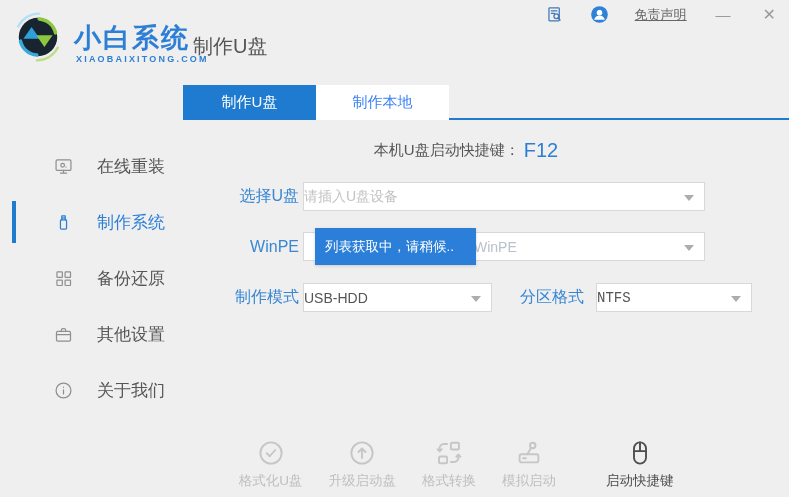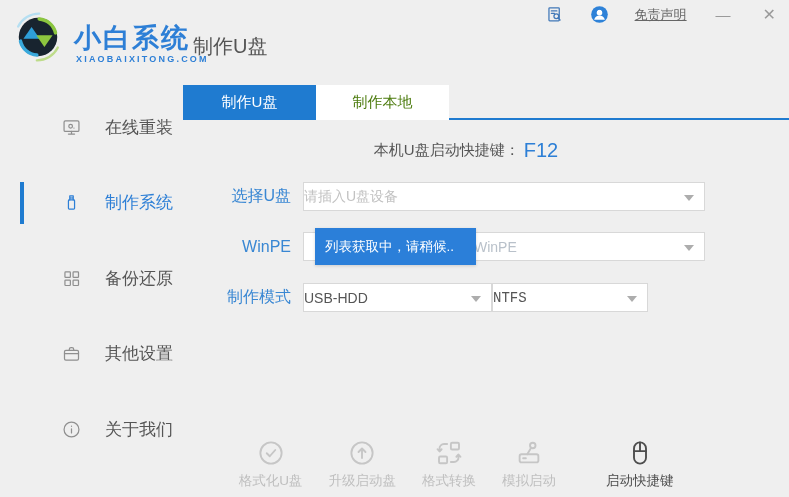--- a/index.html
+++ b/index.html
@@ -16,45 +16,45 @@
   .win-btn.close { font-size:16px; }
 
   
   .header { position:absolute; top:0; left:0; right:0; height:85px; }
   .logo { position:absolute; left:10px; top:9px; width:56px; height:56px; }
   .brand-name { position:absolute; left:74px; top:20px; font-size:27px; font-weight:bold; color:#2d7fd6; letter-spacing:2px; }
   .brand-domain { position:absolute; left:76px; top:54px; font-size:9px; font-weight:bold; color:#2d7fd6; letter-spacing:2.2px; }
   .page-title { position:absolute; left:193px; top:33px; font-size:20px; color:#555; }
 
   
-  .sidebar { position:absolute; left:8px; top:85px; width:183px; bottom:0; display:flex; flex-direction:column; padding:14px 0 40px 12px; justify-content:space-between; }
+  .sidebar { position:absolute; left:0; top:85px; width:183px; bottom:0; display:flex; flex-direction:column; padding:14px 0 40px 12px; justify-content:center; }
   .side-item { position:relative; height:56px; display:flex; align-items:center; padding-left:41px; gap:23px; cursor:pointer; color:#555; }
   .side-item .s-icon { width:21px; height:21px; color:#8f8f8f; }
   .side-item .s-icon svg { width:100%; height:100%; fill:none; stroke:currentColor; stroke-width:1.4; stroke-linecap:round; stroke-linejoin:round; }
   .side-item .s-label { font-size:17px; }
   .side-item.active { color:#2d7fd6; }
   .side-item.active .s-icon { color:#2d7fd6; }
   .side-item.active::before { content:""; position:absolute; left:0; top:7px; bottom:7px; width:4px; background:#1f7bd0; }
 
   
   .content { position:absolute; left:183px; top:85px; width:606px; bottom:0; }
 
   .tabs { position:absolute; left:0; top:0; right:0; height:35px; border-bottom:2px solid #1f7bd0; display:flex; }
-  .tab { width:133px; height:35px; display:flex; align-items:center; justify-content:center; font-size:15px; cursor:pointer; background:#fff; color:#4d7c0f; }
+  .tab { width:133px; height:35px; display:flex; align-items:center; justify-content:center; font-size:15px; cursor:pointer; background:#fff; color:#3b82f6; }
   .tab.active { background:#1f7bd0; color:#fff; }
 
   .hotkey-row { position:absolute; left:0; right:40px; top:52px; height:26px; display:flex; align-items:center; justify-content:center; gap:4px; }
   .hotkey-label { font-size:15px; color:#555; }
   .hotkey-value { font-size:20px; color:#2d7fd6; }
 
   .form-row { position:absolute; height:29px; display:flex; align-items:center; }
   .row-usb   { top:97px;  left:0; }
   .row-winpe { top:147px; left:0; }
   .row-mode  { top:198px; left:0; }
-  .f-label { width:120px; padding-right:12px; text-align:right; font-size:16px; color:#3987d3; }
+  .f-label { width:120px; padding-right:4px; text-align:right; font-size:16px; color:#3987d3; }
   .f-label.sm { width:120px; }
   .dropdown { position:relative; height:29px; background:#fff; border:1px solid #d8d8d8; display:flex; align-items:center; padding:0 26px 0 0; font-size:14px; color:#555; cursor:pointer; }
   .dd-wide { width:402px; }
   .dd-med  { width:189px; }
   .dd-med2 { width:156px;font-family:Liberation Mono, monospace; }
   .dd-placeholder { color:#c2c2c2; }
   .dd-muted { color:#b9c1ca; }
   .caret { position:absolute; right:10px; top:12px; width:0; height:0; border-left:5px solid transparent; border-right:5px solid transparent; border-top:6px solid #adadad; }
   .mid-label { font-size:16px; color:#3987d3; padding:0 12px 0 10px; }
 
@@ -197,20 +197,21 @@
     </div>
     <div class="tooltip">列表获取中，请稍候..</div>
   </div>
 
   <div class="form-row row-mode">
     <span class="f-label sm">制作模式</span>
     <div class="dropdown dd-med">
       <span>USB-HDD</span>
       <span class="caret"></span>
     </div>
+    <span class="mid-label" style="padding-left:28px;">分区格式</span>
     <div class="dropdown dd-med2">
       <span>NTFS</span>
       <span class="caret"></span>
     </div>
   </div>
 
 
   <div class="footer">
     <div class="tool">
       <span class="t-icon">

